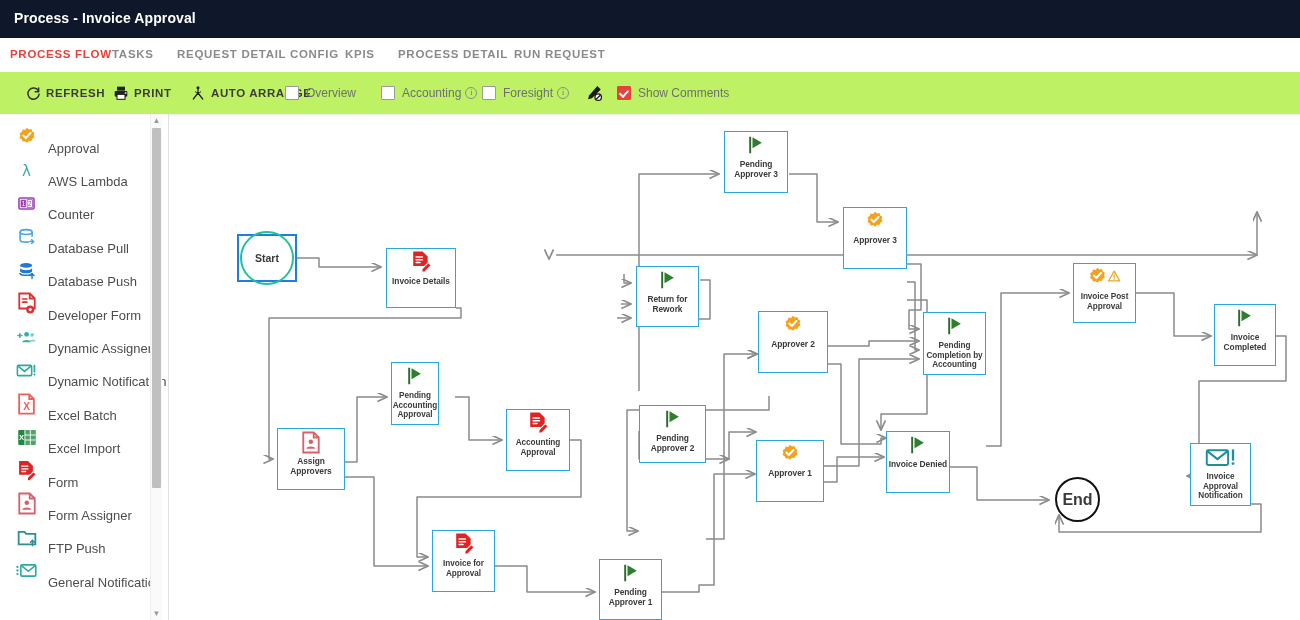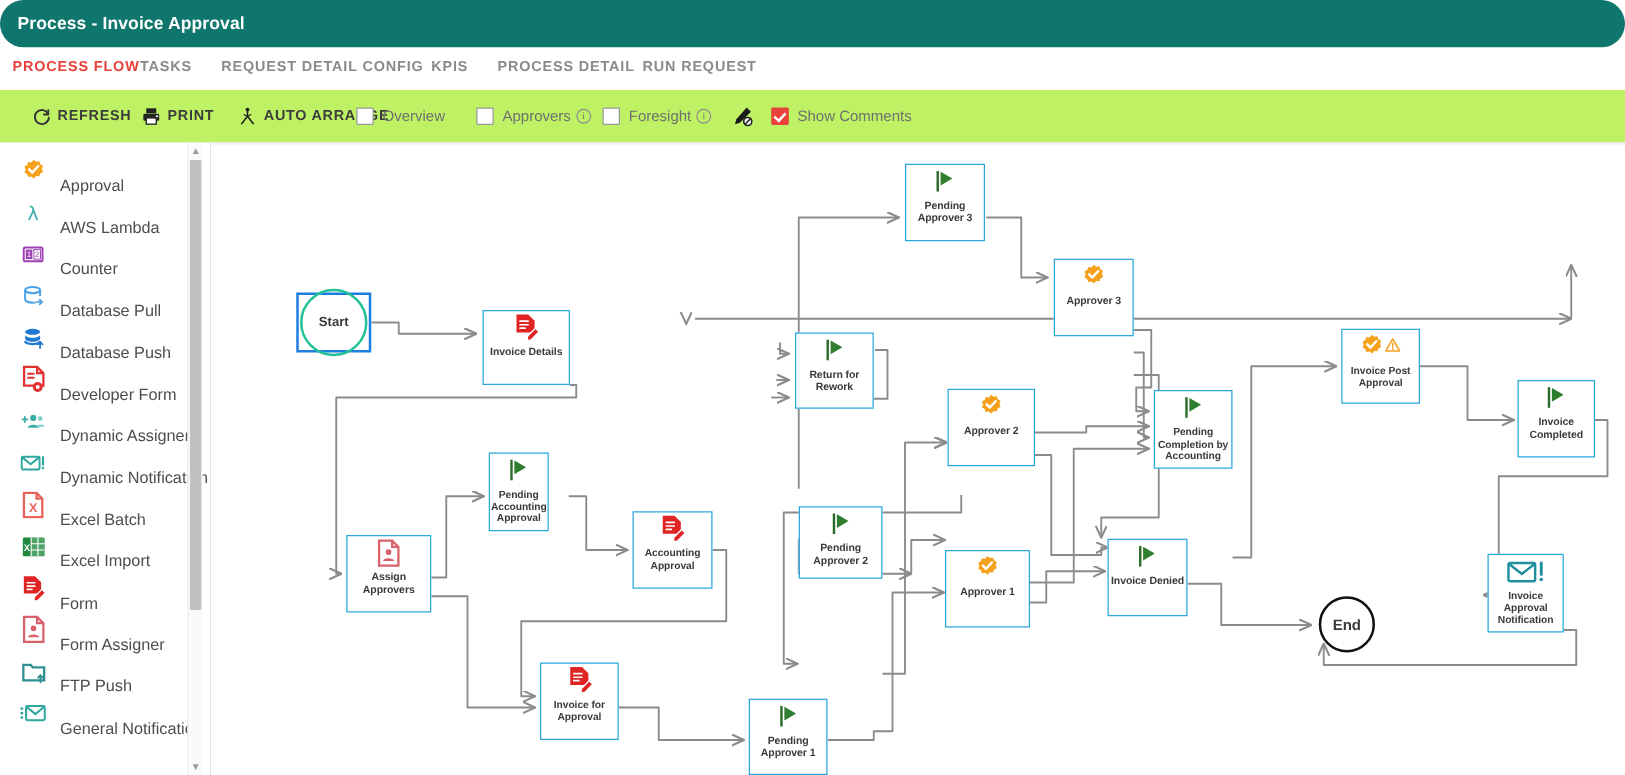--- a/index.html
+++ b/index.html
@@ -7,21 +7,21 @@
     width:1300px;height:620px;overflow:hidden;
     font-family:"Liberation Sans", sans-serif;
     background:#ffffff;color:#333;
     -webkit-font-smoothing:antialiased;
   }
   #app{position:relative;width:1300px;height:620px;}
 
   
   .titlebar{
     position:absolute;left:0;top:0;width:1300px;height:38px;
-    background:#0f766e;color:#fff;border-radius:19px;
+    background:#0f172a;color:#fff;
   }
   .titlebar .title{
     position:absolute;left:14px;top:10px;
     font-size:14px;font-weight:bold;letter-spacing:.1px;
   }
 
   
   .tabbar{
     position:absolute;left:0;top:38px;width:1300px;height:34px;
     background:#fff;border-bottom:1px solid #e4e4e4;
@@ -97,21 +97,21 @@
     display:flex;align-items:center;justify-content:center;cursor:pointer;
   }
   .startnode .circ{
     width:50px;height:50px;border-radius:50%;border:2.6px solid #23c196;
     display:flex;align-items:center;justify-content:center;
     font-size:10.5px;font-weight:bold;color:#3a3a3a;
   }
   .endnode{
     position:absolute;border-radius:50%;border:2.8px solid #111;background:#fff;
     display:flex;align-items:center;justify-content:center;
-    font-size:12px;font-weight:bold;color:#3a3a3a;cursor:pointer;box-sizing:border-box;
+    font-size:16px;font-weight:bold;color:#3a3a3a;cursor:pointer;box-sizing:border-box;
   }
 </style>
 </head>
 <body>
 
 <div id="app">
 
   <div class="titlebar">
     <div class="title">Process - Invoice Approval</div>
   </div>
@@ -153,21 +153,21 @@
       <span class="lbl">AUTO ARRANGE</span>
     </div>
 
     <div id="cbwrap">
         <div class="cbitem" style="left: 285px;">
           <span class="cbox"></span>
           <span>Overview</span>
         </div>
         <div class="cbitem" style="left: 381px;">
           <span class="cbox"></span>
-          <span>Approvers</span>
+          <span>Accounting</span>
           <span class="infoi">i</span>
         </div>
         <div class="cbitem" style="left: 482px;">
           <span class="cbox"></span>
           <span>Foresight</span>
           <span class="infoi">i</span>
         </div>
         <div class="cbitem" style="left: 617px;">
           <span class="cbox checked"></span>
           <span>Show Comments</span>

